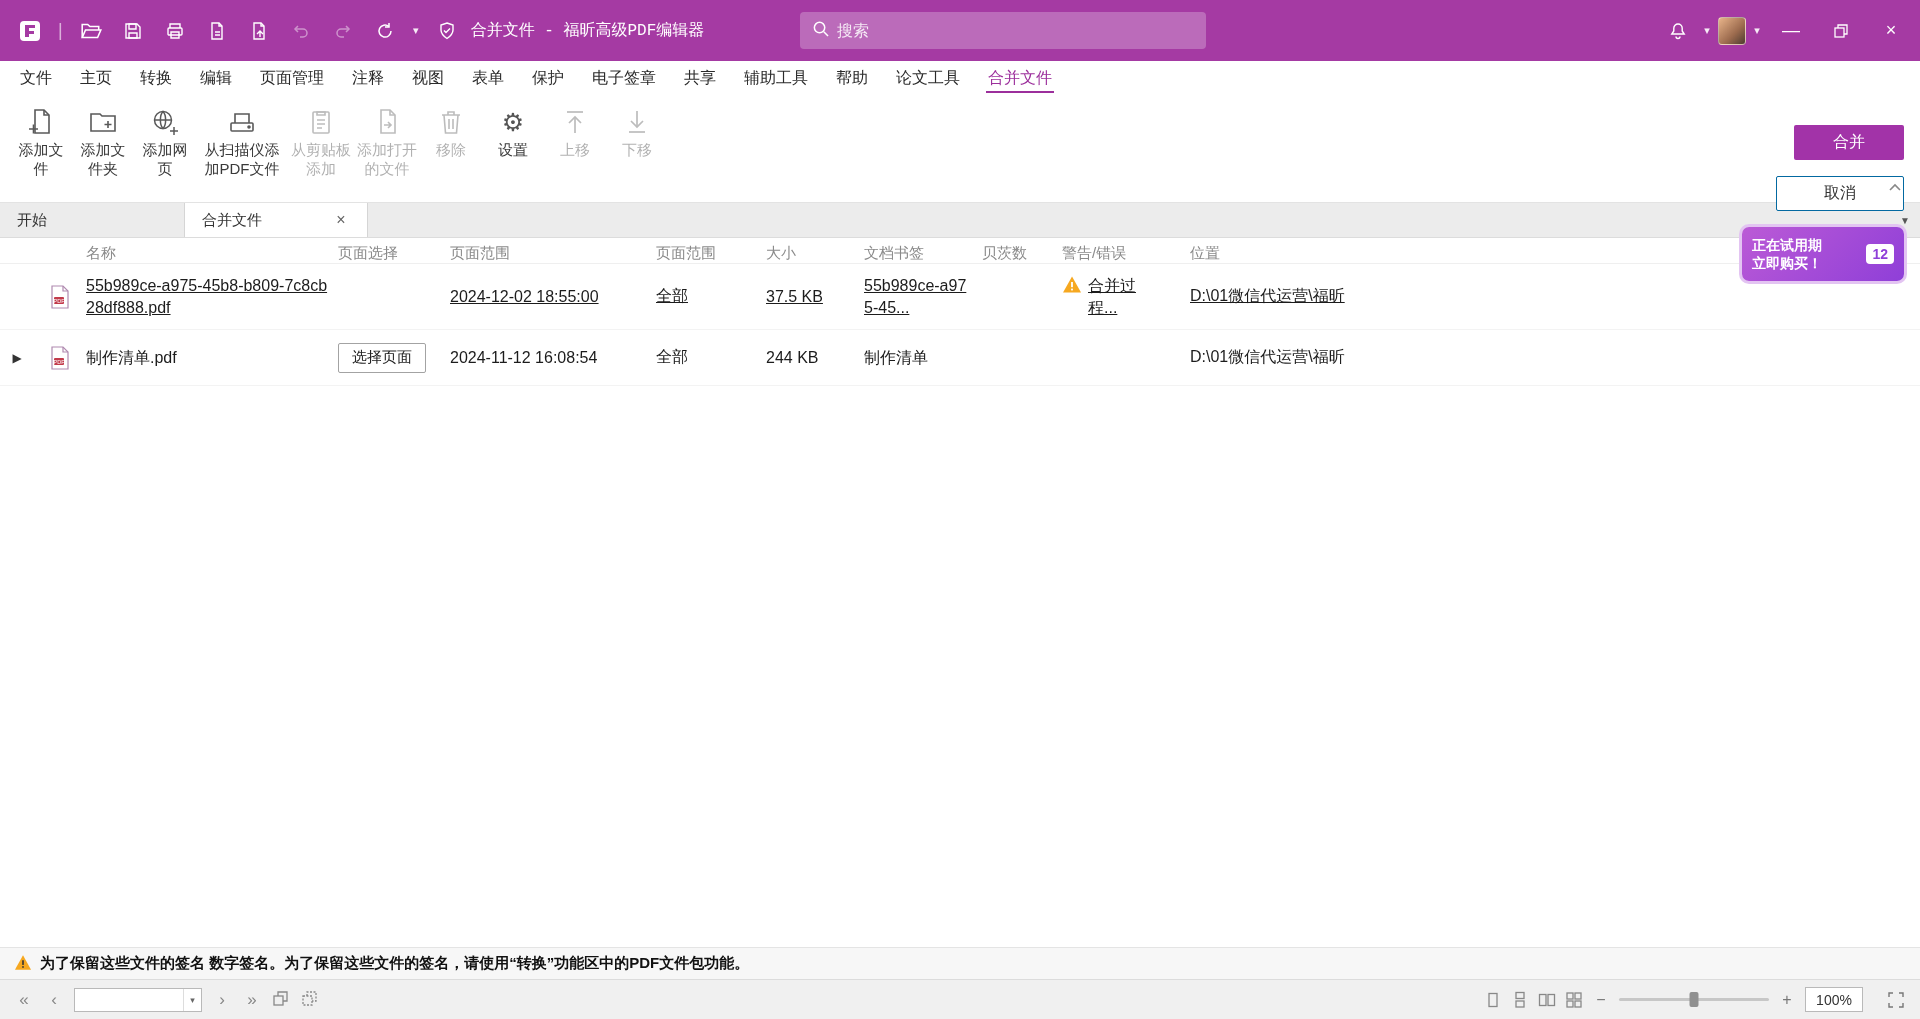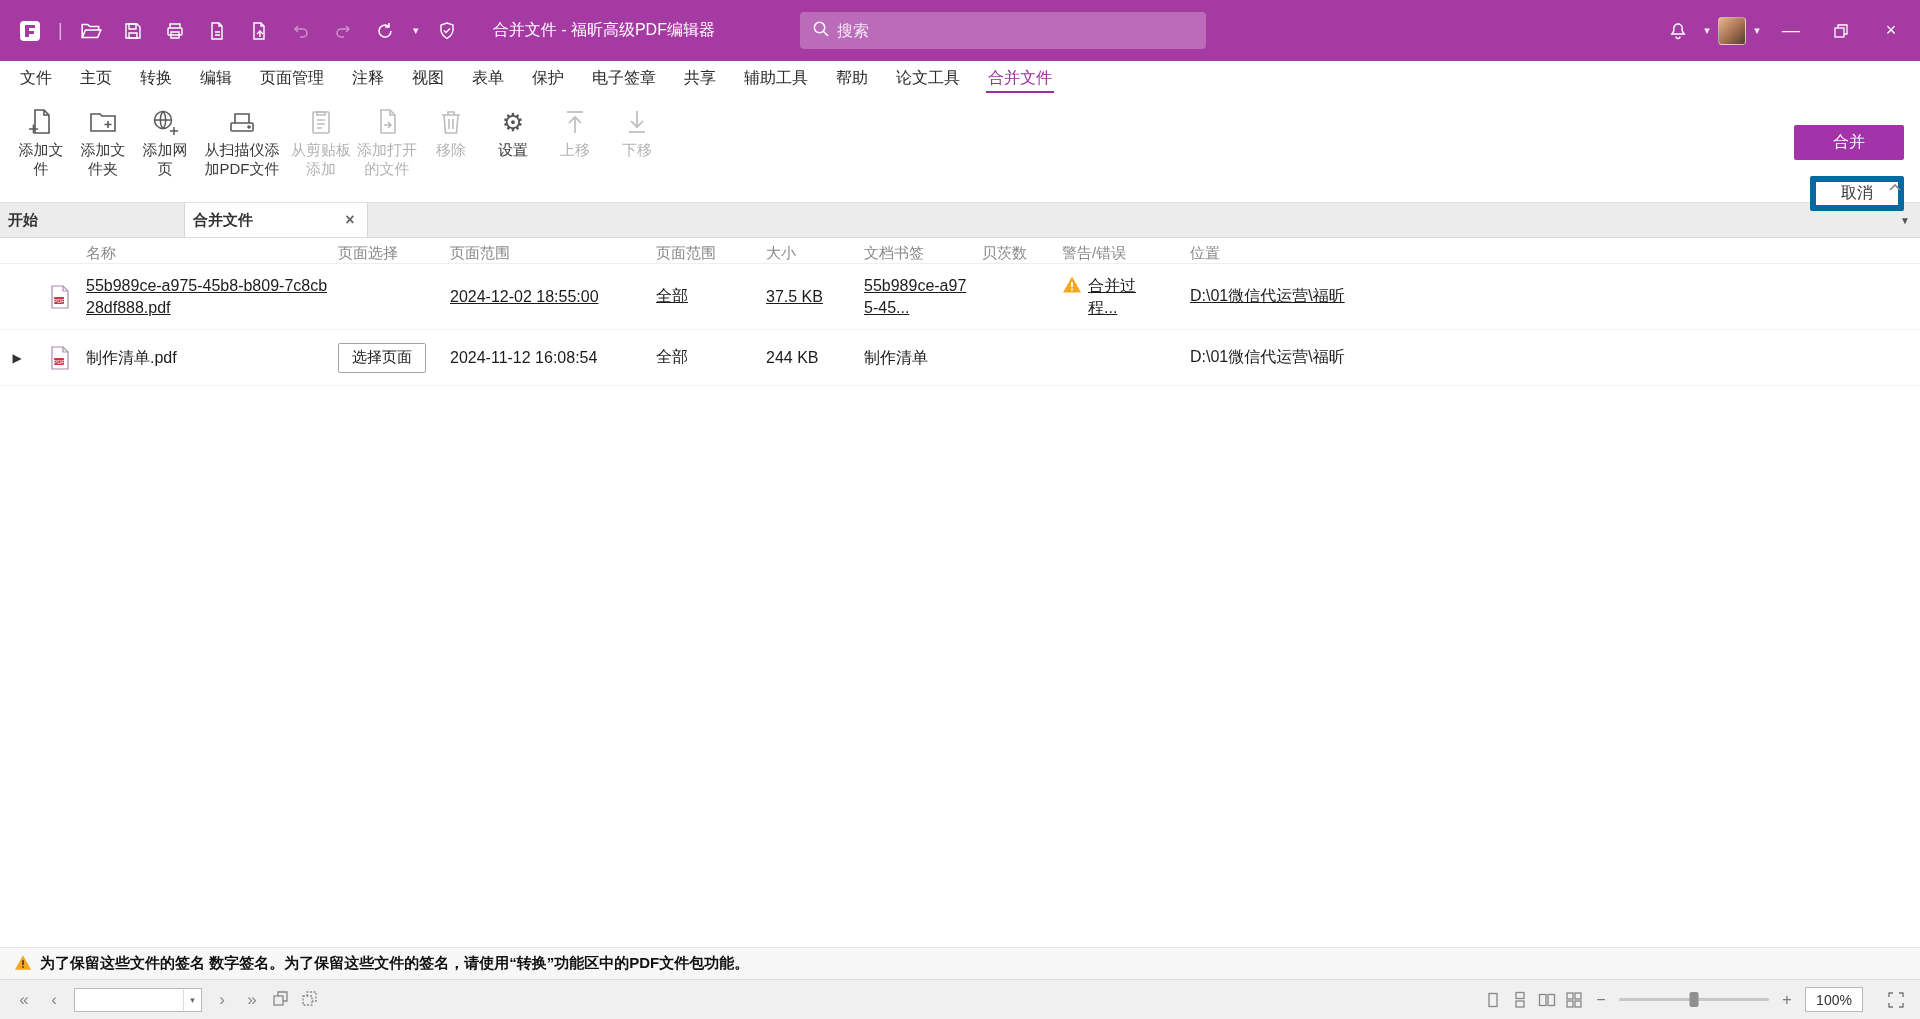--- a/index.html
+++ b/index.html
@@ -7,21 +7,21 @@
   body { font-family:"Liberation Sans","DejaVu Sans",sans-serif; background:#fff; color:#222; cursor:default; }
   .app { display:flex; flex-direction:column; height:100%; }
 
   
   .titlebar { position:relative; height:61px; background:#a53aa3; display:flex; align-items:center; padding:0 6px 0 12px; color:#fff; flex:0 0 auto; }
   .tb-left { display:flex; align-items:center; gap:6px; }
   .qat-btn { width:36px; height:36px; display:flex; align-items:center; justify-content:center; border-radius:3px; }
   .qat-btn svg { display:block; }
   .qat-btn.disabled { opacity:.45; }
   .tb-divider { color:rgba(255,255,255,.6); font-size:18px; margin:0 4px; }
-  .tb-title { font-size:16px; margin-left:28px; white-space:nowrap; }
+  .tb-title { font-size:16px; margin-left:6px; white-space:nowrap;font-family:Liberation Mono, monospace; }
   .tb-chevron { font-size:11px; color:rgba(255,255,255,.9); width:14px; text-align:center; }
   .searchbox { position:absolute; left:800px; top:12px; width:406px; height:37px; background:rgba(255,255,255,.25); border-radius:4px; display:flex; align-items:center; padding:0 12px; gap:8px; }
   .searchbox input { flex:1; background:transparent; border:none; outline:none; color:#fff; font-size:16px; font-family:inherit; }
   .searchbox input::placeholder { color:rgba(255,255,255,.85); }
   .tb-right { margin-left:auto; display:flex; align-items:center; gap:4px; }
   .avatar { width:28px; height:28px; border-radius:4px; background:linear-gradient(135deg,#e8b48a,#9c6b4e 60%,#4d3b30); border:1px solid rgba(255,255,255,.5); }
   .win-btn { width:46px; height:40px; display:flex; align-items:center; justify-content:center; font-size:18px; color:#fff; }
   .win-btn svg { display:block; }
 
   
@@ -35,29 +35,29 @@
   .rbtn { display:flex; flex-direction:column; align-items:center; gap:3px; padding:8px 3px 4px; width:62px; border-radius:3px; }
   .rbtn.wide { width:92px; }
   .rbtn.w3 { width:66px; }
   .rbtn.disabled { opacity:.4; }
   .ricon { height:30px; display:flex; align-items:center; justify-content:center; }
   .ricon svg { display:block; }
   .gear-glyph { font-size:25px; color:#555; line-height:28px; }
   .rlabel { font-size:15px; line-height:19px; color:#3a3a3a; text-align:center; }
   .ribbon-actions { margin-left:auto; display:flex; align-items:flex-end; gap:16px; padding-top:26px;flex-direction:column; }
   .btn-merge { width:110px; height:35px; background:#a233a8; color:#fff; border:none; font-size:16px; font-family:inherit; border-radius:2px; }
-  .btn-cancel { width:94px; height:35px; background:#fff; color:#333; border:6px solid #0369a1; font-size:16px; font-family:inherit; border-radius:2px; }
+  .btn-cancel { width:128px; height:35px; background:#fff; color:#333; border:1px solid #0369a1; font-size:16px; font-family:inherit; border-radius:2px; }
   .trial-box { margin-left:22px; width:162px; height:54px; border-radius:7px; background:linear-gradient(135deg,#bb5ad6,#8f3fd8); box-shadow:0 0 0 3px #e3c4f2; display:flex; align-items:center; padding:0 10px; gap:8px; }
   .trial-text { color:#fff; font-size:14px; line-height:18px; font-weight:bold; }
   .trial-badge { margin-left:auto; background:#fff; color:#8f3fd8; font-weight:bold; font-size:14px; border-radius:4px; padding:2px 6px; }
   .ribbon-collapse { position:absolute; right:14px; bottom:6px; width:22px; height:18px; display:flex; align-items:center; justify-content:center; }
 
   
   .doc-tabs { height:35px; background:#ececec; display:flex; align-items:stretch; border-bottom:1px solid #dcdcdc; flex:0 0 auto; }
-  .dtab { width:184px; display:flex; align-items:center; padding:0 8px; font-size:15px; color:#333;font-weight:bold; }
+  .dtab { width:184px; display:flex; align-items:center; padding:0 17px; font-size:15px; color:#333; }
   .dtab.active { background:#fff; border-left:1px solid #d5d5d5; border-right:1px solid #d5d5d5; }
   .dtab-close { margin-left:auto; color:#666; font-size:16px; width:18px; text-align:center; }
   .tab-scroll { margin-left:auto; width:30px; display:flex; align-items:center; justify-content:center; font-size:10px; color:#555; }
 
   
   .table-area { flex:1 1 auto; background:#fff; display:flex; flex-direction:column; overflow:hidden; }
   .tgrid { display:grid; grid-template-columns:34px 52px 252px 112px 206px 110px 98px 118px 80px 128px 1fr; align-items:center; }
   .thead { height:26px; color:#8a8a8a; font-size:15px; border-bottom:1px solid #efefef; }
   .trow { border-bottom:1px solid #f3f3f3; font-size:16px; color:#1c1c1c; }
   .trow.r1 { min-height:66px;text-decoration:underline; }
@@ -306,20 +306,27 @@
             <path d="M14 3v16"></path>
             <path d="M8 13l6 6 6-6"></path>
           </svg>
       </span>
       <span class="rlabel">下移</span>
     </div>
 
     <div class="ribbon-actions">
       <button class="btn-merge">合并</button>
       <button class="btn-cancel">取消</button>
+      <div class="trial-box">
+        <span class="trial-text">
+          <span>正在试用期</span><br>
+          <span>立即购买！</span>
+        </span>
+        <span class="trial-badge">12</span>
+      </div>
     </div>
 
     <span class="ribbon-collapse">
       <svg width="14" height="10" viewBox="0 0 14 10" fill="none" stroke="#888" stroke-width="1.6">
           <path d="M2 8l5-5 5 5"></path>
         </svg>
     </span>
   </div>
 
   <div class="doc-tabs">

